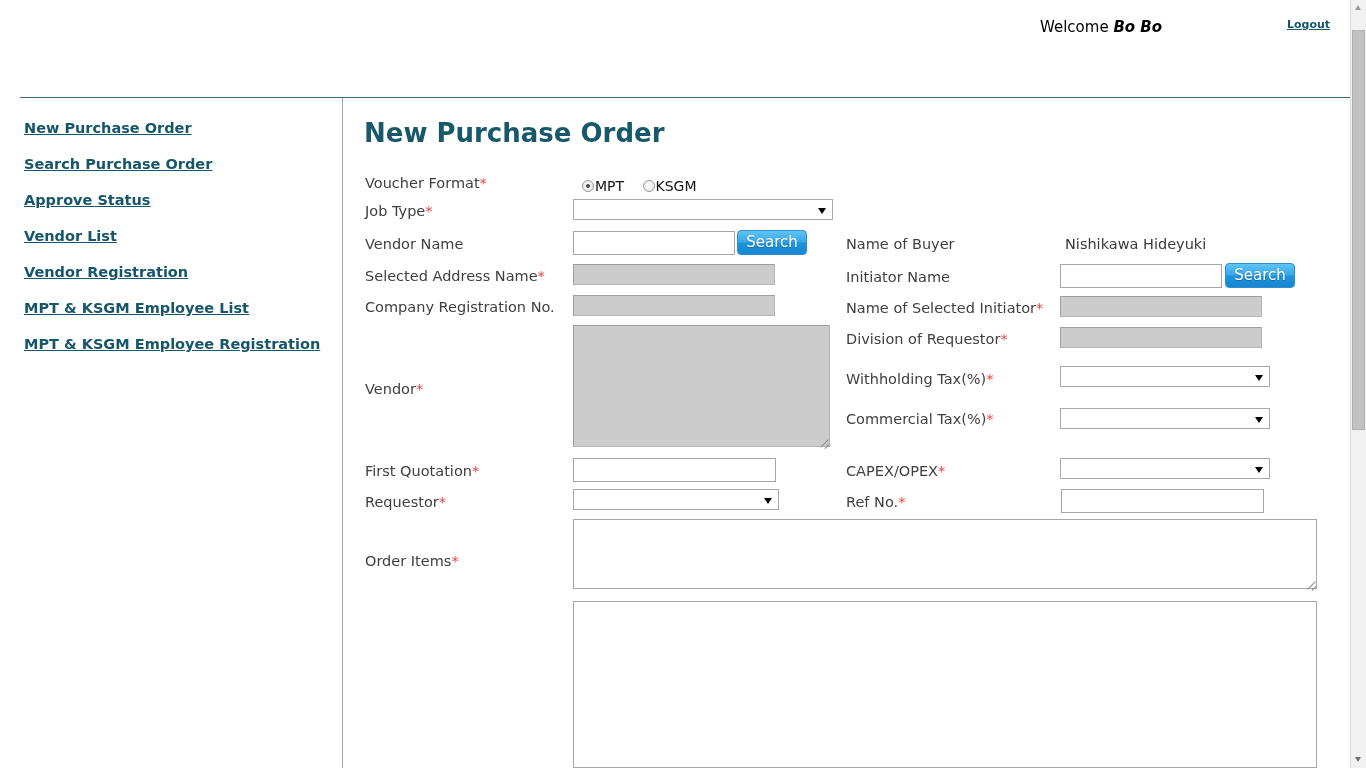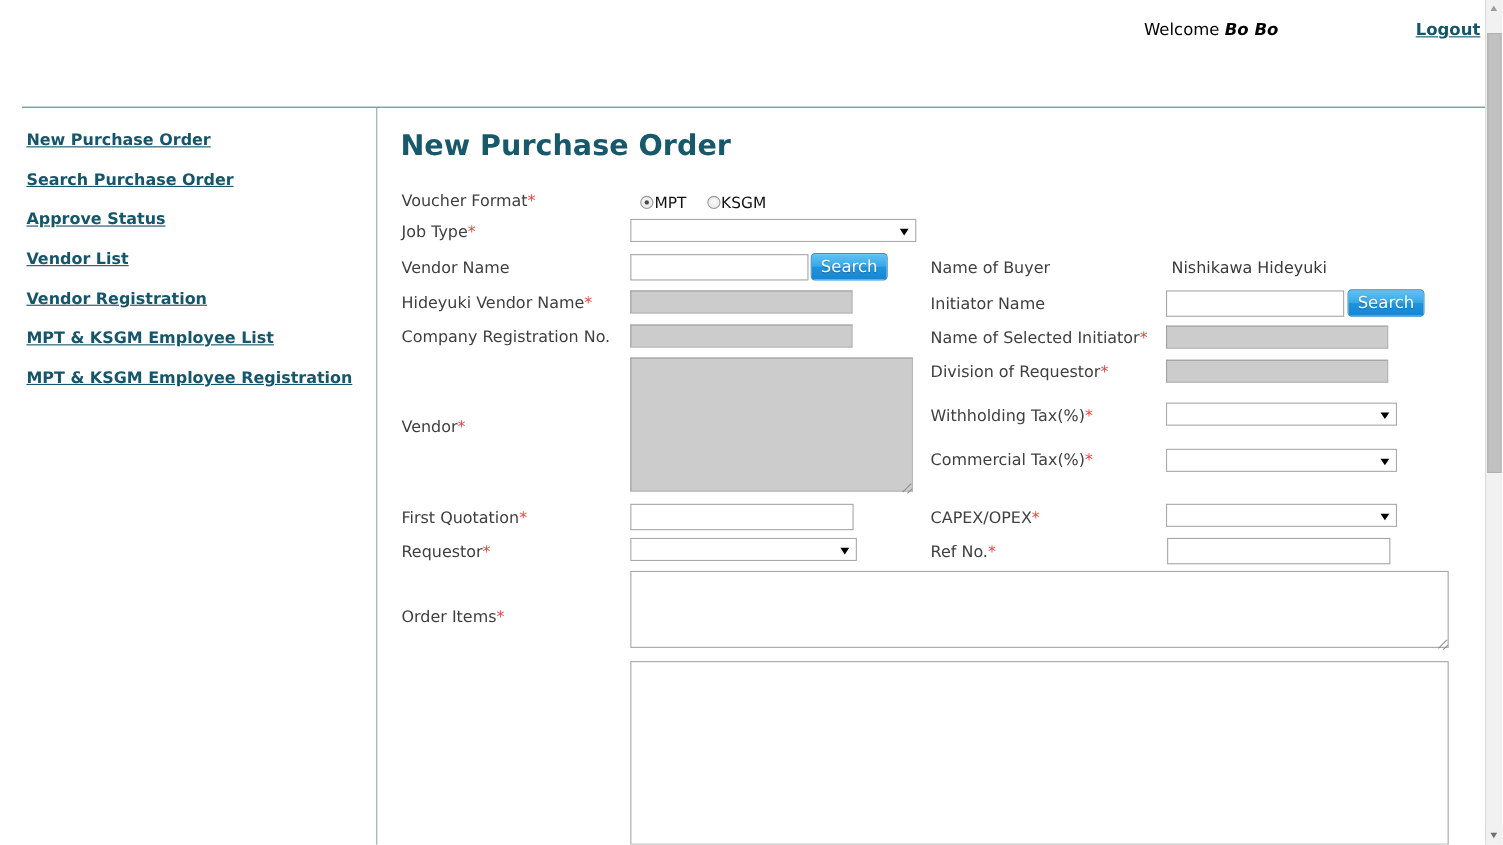--- a/index.html
+++ b/index.html
@@ -38,21 +38,21 @@
   .welcome-name {
     font-weight: bold;
     font-style: italic;
     font-size: 15px;
     color: #000;
   }
   .logout-link {
     position: absolute;
     top: 18px;
     left: 1287px;
-    font-size: 15px;
+    font-size: 11px;
     font-weight: bold;
     color: #15566b;
     text-decoration: underline;
     cursor: pointer;
     white-space: nowrap;
   }
   .app-title {
     position: absolute;
     top: 55px;
     left: 20px;
@@ -359,21 +359,21 @@
       <span class="sel-arrow"></span>
     </div>
 
     <div class="fld-label" style="top:138px; left:21px;">
       <span>Vendor Name</span>
     </div>
     <input class="txt-input" style="top: 133px; left: 229px; width: 162px; height: 24px;" value="">
     <button class="btn-search" style="top:132px; left:393px; width:70px; height:25px;">Search</button>
 
     <div class="fld-label" style="top:170px; left:21px;">
-      <span>Hideyuki Vendor Name</span><span class="req">*</span>
+      <span>Selected Address Name</span><span class="req">*</span>
     </div>
     <input class="txt-disabled" style="top: 166px; left: 229px; width: 202px; height: 21px;" disabled="" value="">
 
     <div class="fld-label" style="top:201px; left:21px;">
       <span>Company Registration No.</span>
     </div>
     <input class="txt-disabled" style="top: 197px; left: 229px; width: 202px; height: 21px;" disabled="" value="">
 
     <div class="fld-label" style="top:283px; left:21px;">
       <span>Vendor</span><span class="req">*</span>

